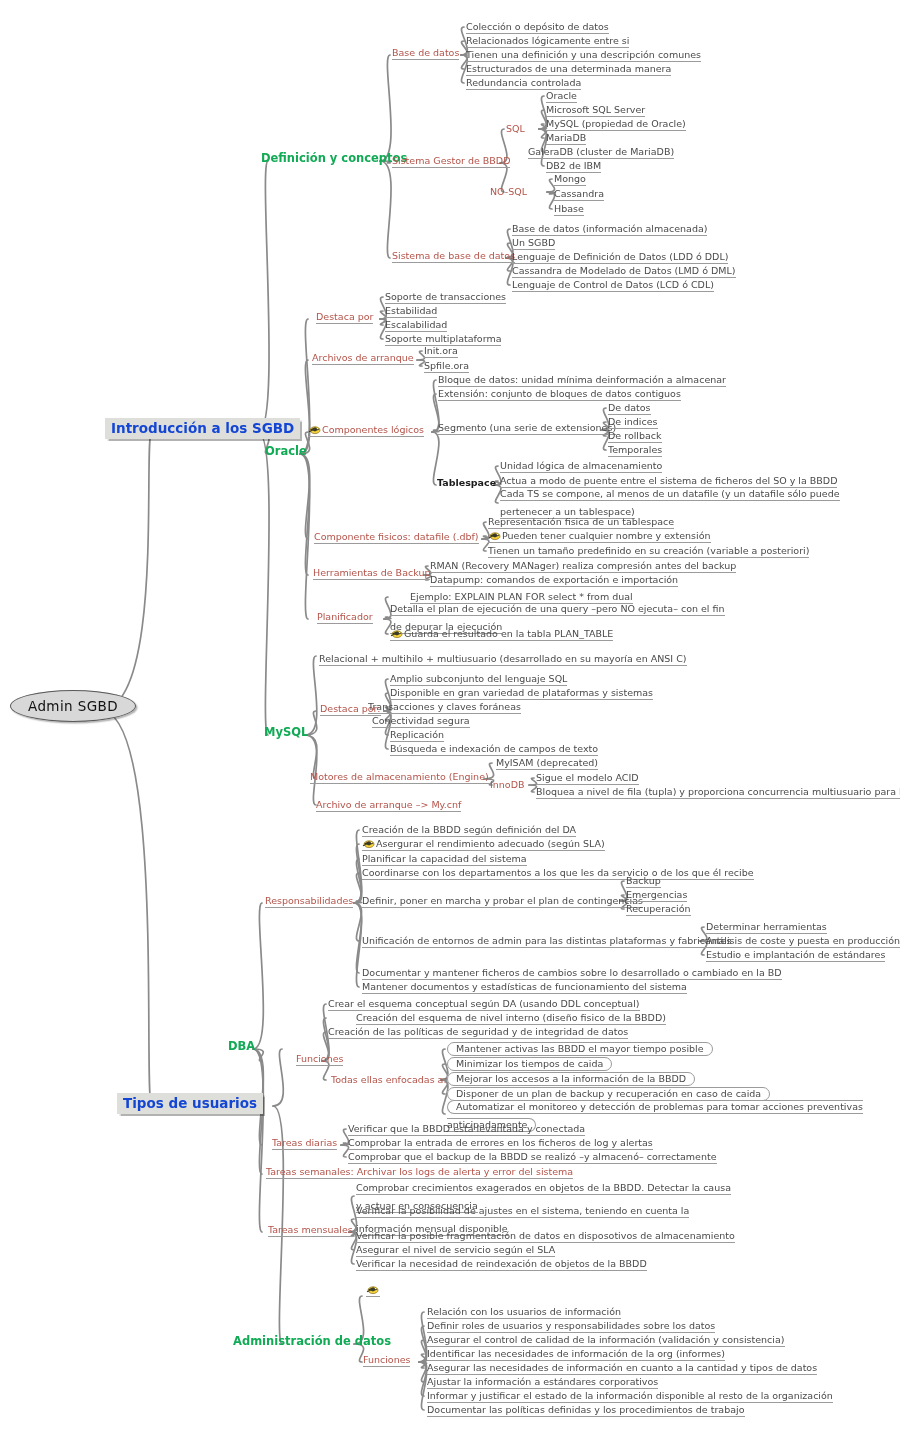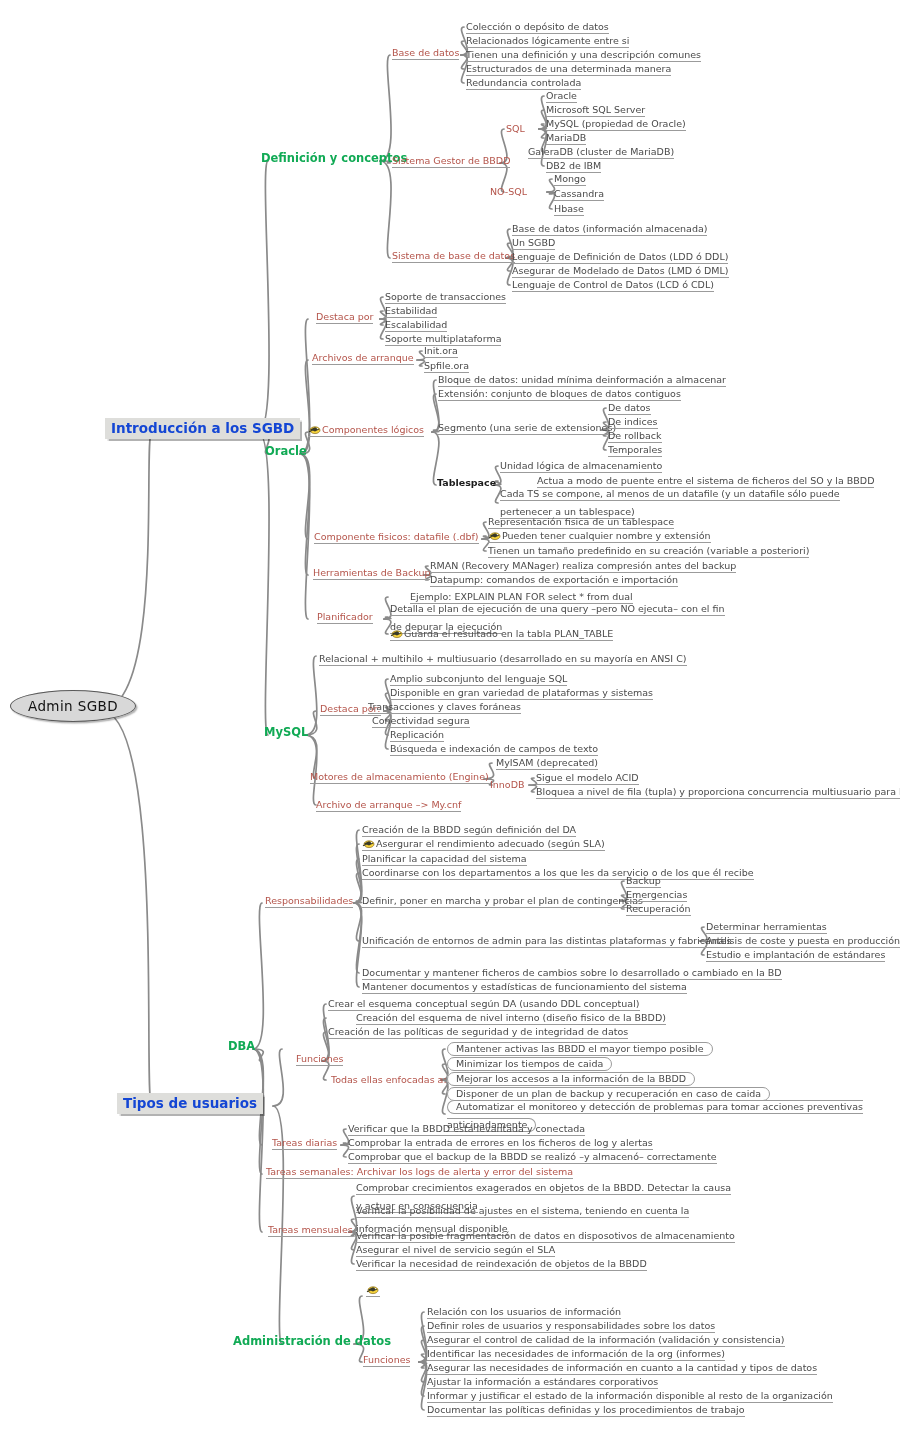--- a/index.html
+++ b/index.html
@@ -193,21 +193,21 @@
       <div class="node" style="left: 528px; top: 141px;"><span class="leaf">GaleraDB (cluster de MariaDB)</span></div>
       <div class="node" style="left: 546px; top: 155px;"><span class="leaf">DB2 de IBM</span></div>
       <div class="node" style="left: 490px; top: 181px;"><span class="lvl3 nb">NO-SQL</span></div>
       <div class="node" style="left: 554px; top: 168px;"><span class="leaf">Mongo</span></div>
       <div class="node" style="left: 554px; top: 183px;"><span class="leaf">Cassandra</span></div>
       <div class="node" style="left: 554px; top: 198px;"><span class="leaf">Hbase</span></div>
       <div class="node" style="left: 392px; top: 245px;"><span class="lvl3">Sistema de base de datos</span></div>
       <div class="node" style="left: 512px; top: 218px;"><span class="leaf">Base de datos (información almacenada)</span></div>
       <div class="node" style="left: 512px; top: 232px;"><span class="leaf">Un SGBD</span></div>
       <div class="node" style="left: 512px; top: 246px;"><span class="leaf">Lenguaje de Definición de Datos (LDD ó DDL)</span></div>
-      <div class="node" style="left: 512px; top: 260px;"><span class="leaf">Asegurar de Modelado de Datos (LMD ó DML)</span></div>
+      <div class="node" style="left: 512px; top: 260px;"><span class="leaf">Cassandra de Modelado de Datos (LMD ó DML)</span></div>
       <div class="node" style="left: 512px; top: 274px;"><span class="leaf">Lenguaje de Control de Datos (LCD ó CDL)</span></div>
       <div class="node" style="left: 316px; top: 306px;"><span class="lvl3">Destaca por</span></div>
       <div class="node" style="left: 385px; top: 286px;"><span class="leaf">Soporte de transacciones</span></div>
       <div class="node" style="left: 385px; top: 300px;"><span class="leaf">Estabilidad</span></div>
       <div class="node" style="left: 385px; top: 314px;"><span class="leaf">Escalabilidad</span></div>
       <div class="node" style="left: 385px; top: 328px;"><span class="leaf">Soporte multiplataforma</span></div>
       <div class="node" style="left: 312px; top: 347px;"><span class="lvl3">Archivos de arranque</span></div>
       <div class="node" style="left: 424px; top: 340px;"><span class="leaf">Init.ora</span></div>
       <div class="node" style="left: 424px; top: 355px;"><span class="leaf">Spfile.ora</span></div>
       <div class="node" style="left: 308px; top: 419px;"><span class="lvl3"><span class="icon-smiley"><svg viewBox="0 0 13 11" width="13" height="11">
@@ -218,21 +218,21 @@
             </svg></span><span class="txt">Componentes lógicos</span></span></div>
       <div class="node" style="left: 438px; top: 369px;"><span class="leaf">Bloque de datos: unidad mínima deinformación a almacenar</span></div>
       <div class="node" style="left: 438px; top: 383px;"><span class="leaf">Extensión: conjunto de bloques de datos contiguos</span></div>
       <div class="node" style="left: 438px; top: 417px;"><span class="leaf">Segmento (una serie de extensiones)</span></div>
       <div class="node" style="left: 608px; top: 397px;"><span class="leaf">De datos</span></div>
       <div class="node" style="left: 608px; top: 411px;"><span class="leaf">De indices</span></div>
       <div class="node" style="left: 608px; top: 425px;"><span class="leaf">De rollback</span></div>
       <div class="node" style="left: 608px; top: 439px;"><span class="leaf">Temporales</span></div>
       <div class="node" style="left: 437px; top: 472px;"><span class="leaf bold">Tablespace</span></div>
       <div class="node" style="left: 500px; top: 455px;"><span class="leaf">Unidad lógica de almacenamiento</span></div>
-      <div class="node" style="left: 500px; top: 470px; padding-left: 37px;"><span class="leaf">Actua a modo de puente entre el sistema de ficheros del SO y la BBDD</span></div>
+      <div class="node" style="left: 500px; top: 470px;"><span class="leaf">Actua a modo de puente entre el sistema de ficheros del SO y la BBDD</span></div>
       <div class="node" style="left: 500px; top: 483px; width: 385px;"><span class="leaf wrap">Cada TS se compone, al menos de un datafile (y un datafile sólo puede pertenecer a un tablespace)</span></div>
       <div class="node" style="left: 314px; top: 526px;"><span class="lvl3">Componente fisicos: datafile (.dbf)</span></div>
       <div class="node" style="left: 488px; top: 511px;"><span class="leaf">Representación fisica de un tablespace</span></div>
       <div class="node" style="left: 488px; top: 525px;"><span class="leaf"><span class="icon-smiley"><svg viewBox="0 0 13 11" width="13" height="11">
               <ellipse cx="7" cy="6.2" rx="5" ry="3.4" fill="#f5d23c" stroke="#8a6c12" stroke-width=".7"></ellipse>
               <path d="M2 5.4 L7 3.2 L11.6 5.2 L7 7.4 Z" fill="#3a3a28"></path>
               <path d="M1 7.8 L4.5 6.2" stroke="#3a3a28" stroke-width="1.1" fill="none"></path>
               <circle cx="9.4" cy="4.6" r=".7" fill="#fff"></circle>
             </svg></span><span class="txt">Pueden tener cualquier nombre y extensión</span></span></div>
       <div class="node" style="left: 488px; top: 540px;"><span class="leaf">Tienen un tamaño predefinido en su creación (variable a posteriori)</span></div>

